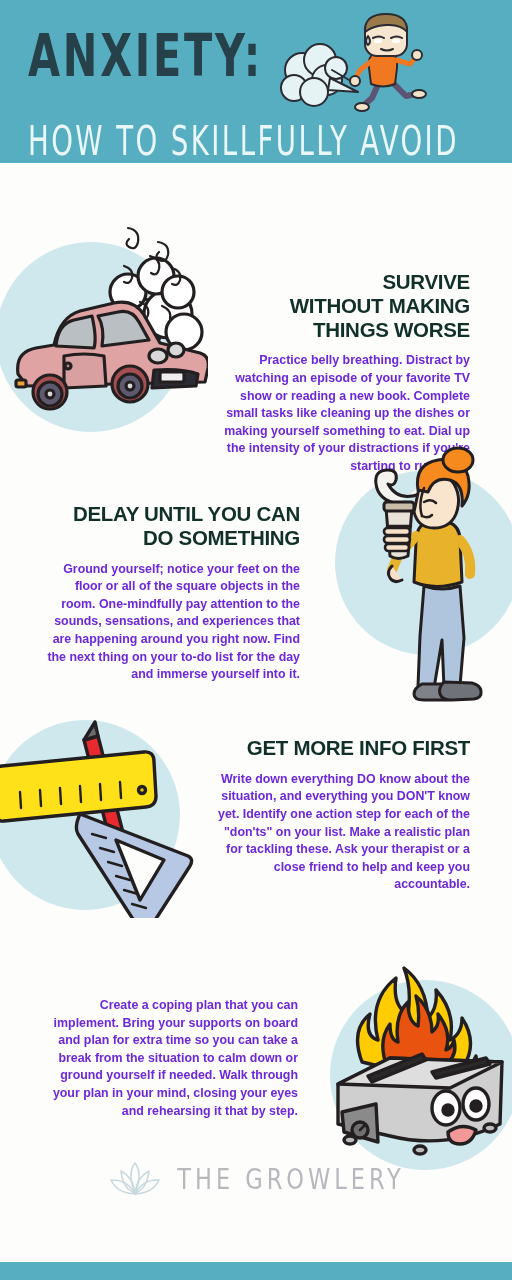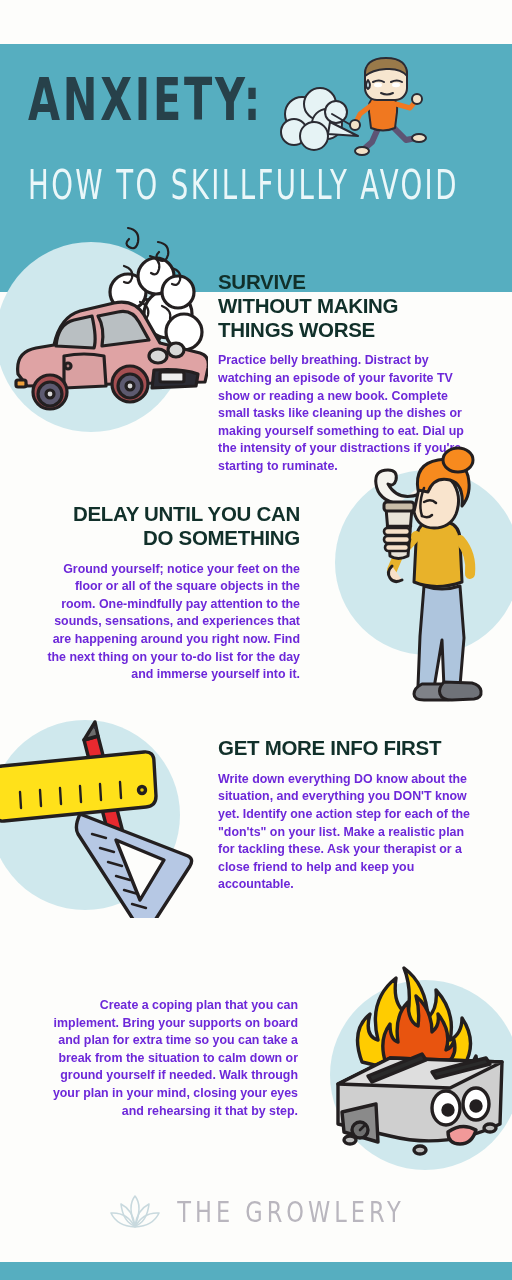--- a/index.html
+++ b/index.html
@@ -8,24 +8,23 @@
   body {
     font-family:"Liberation Sans", sans-serif;
     background:#fdfdfb;
     overflow:hidden;
     position:relative;
   }
   #page { position:relative; width:512px; height:1280px; background:#fdfdfb; overflow:hidden; }
 
   
   .header {
-    position:absolute; left:0; top:0; width:512px; height:248px;
+    position:absolute; left:0; top:0; width:512px; height:163px;
     background:#56aec0;
     overflow:hidden;
-    margin-top:44px;
   }
   .header-title {
     position:absolute; left:28px; top:26px;
     font-family:"DejaVu Sans Condensed","Liberation Sans Narrow","Liberation Sans", sans-serif;
     font-size:50px; font-weight:700; letter-spacing:3px;
     color:#27414a; line-height:1;
     transform:scaleX(0.92) scaleY(1.18); transform-origin:left top;
   }
   .header-sub {
     position:absolute; left:28px; top:120px;
@@ -51,25 +50,25 @@
     color:#11302a;
   }
   .body {
     font-family:"Liberation Sans", sans-serif;
     font-weight:700;
     font-size:12.4px;
     line-height:1.42;
     color:#6d28d9;
     margin-top:11px;
   }
-  .align-left  { text-align:left; }
+  .align-left  { text-align:right; }
   .align-right { text-align:right; }
 
   
-  .footer-logo { position:absolute; left:0; top:1190px; width:512px; text-align:center; }
+  .footer-logo { position:absolute; left:0; top:1157px; width:512px; text-align:center; }
   .logo-row { display:inline-flex; align-items:center; gap:14px; }
   .logo-text {
     font-family:"DejaVu Sans Condensed","Liberation Sans Narrow","Liberation Sans", sans-serif;
     font-size:25px; letter-spacing:4px; color:#b9b6be; font-weight:400;
     transform:scaleY(1.15);
   }
   .footer-bar { position:absolute; left:0; bottom:0; width:512px; height:18px; background:#56aec0; }
 </style>
 </head>
 <body>

